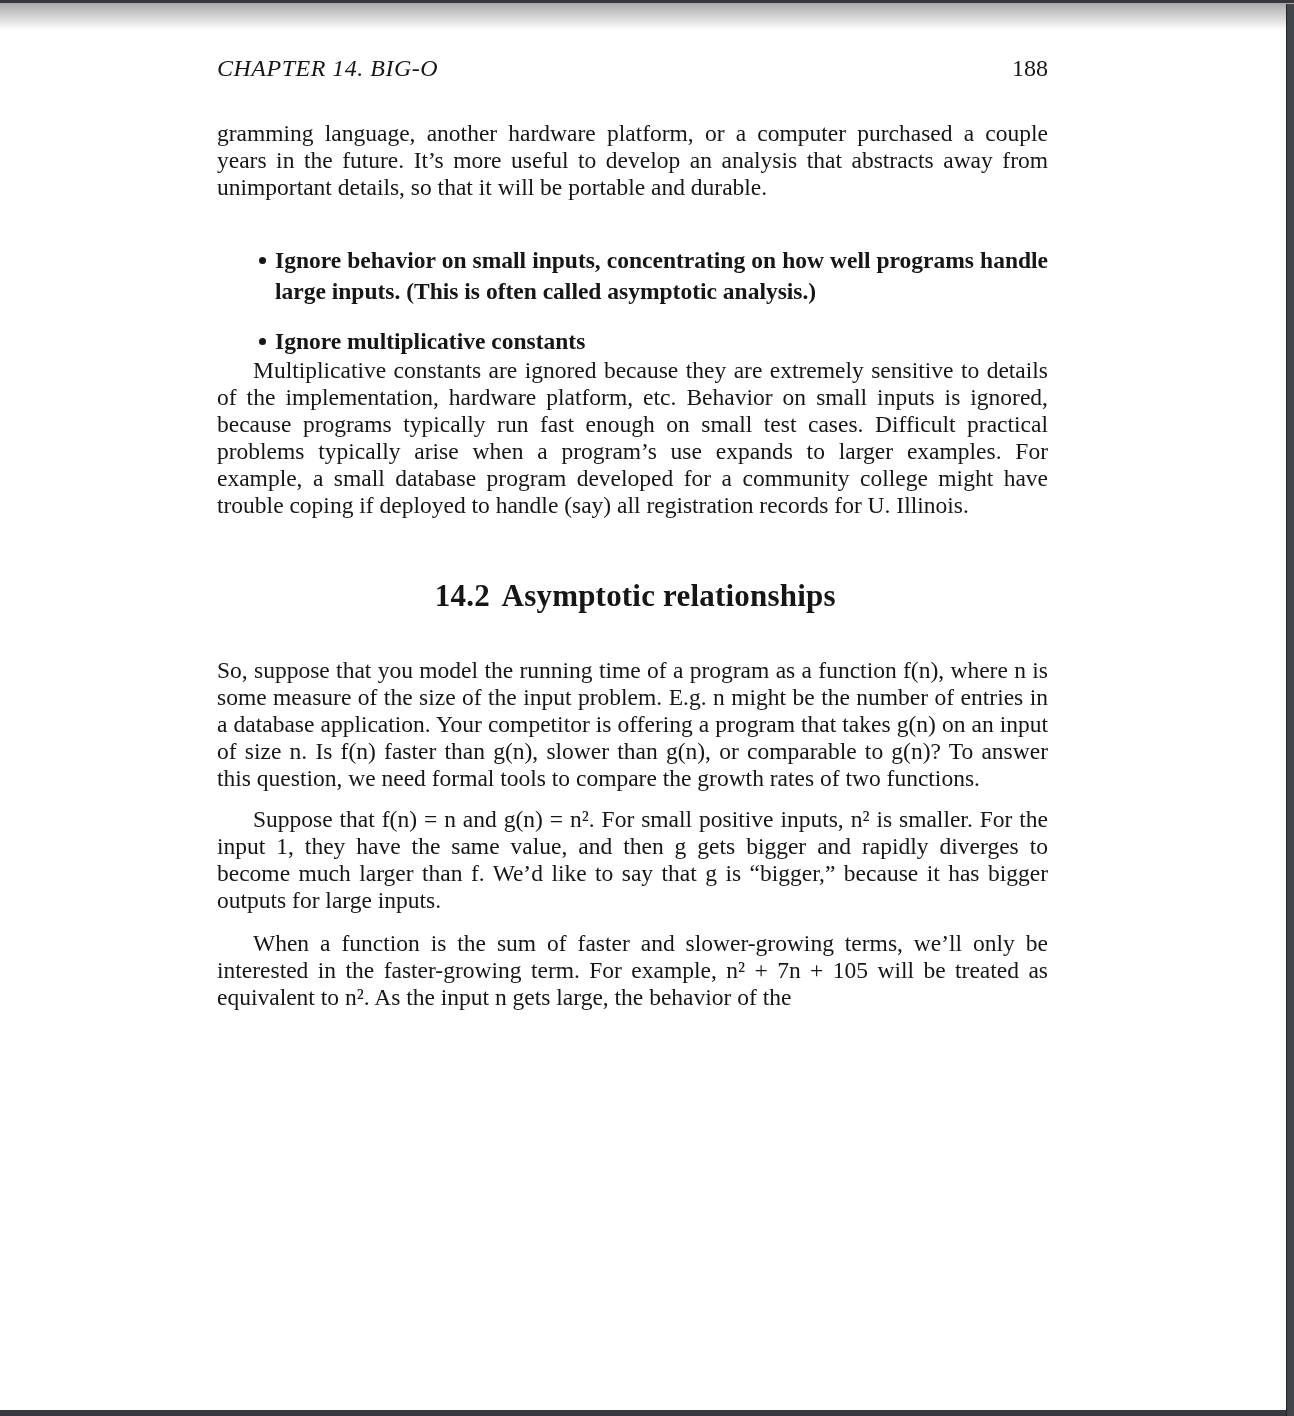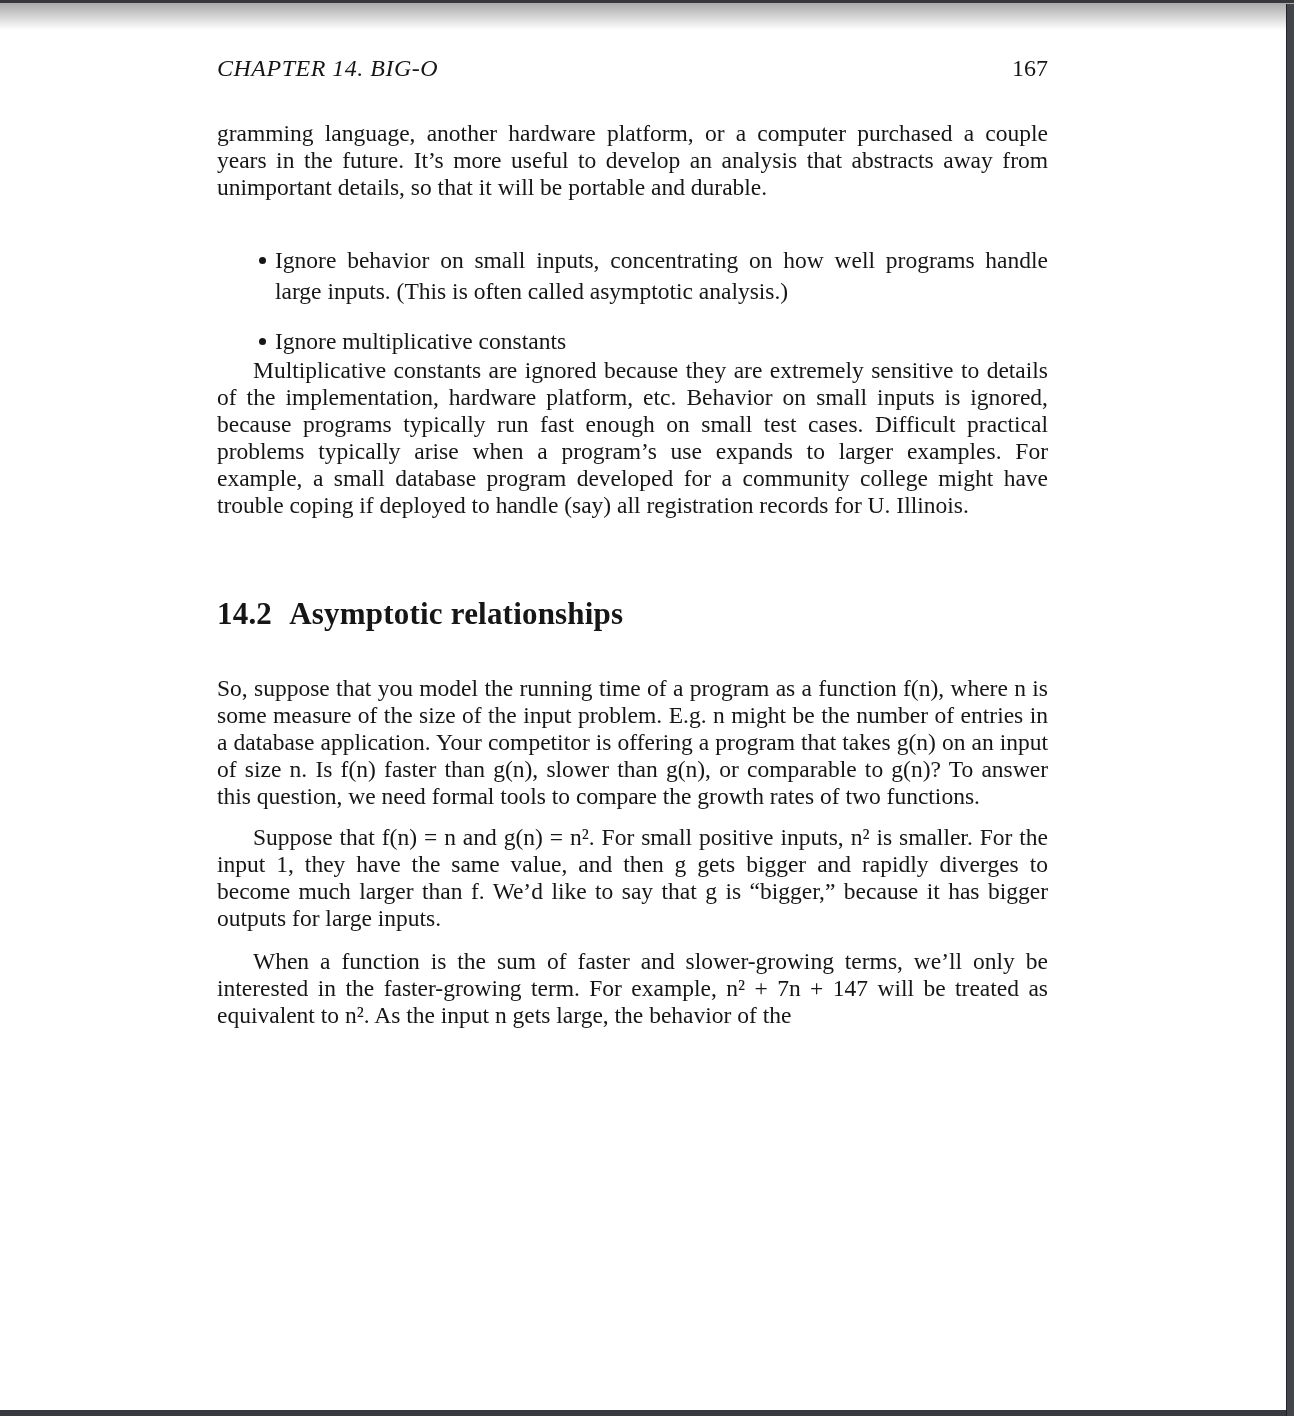--- a/index.html
+++ b/index.html
@@ -58,45 +58,47 @@
     line-height: 27px;
     text-align: justify;
   }
   p.indent { text-indent: 36px; }
   .p1 { margin-top: 36px; }
   .p2 { margin-top: 16px; }
   ul.key-list {
     list-style: none;
     margin: 44px 0 0 0;
     padding: 0 0 0 58px;
+    font-weight: bold;
   }
   ul.key-list li {
     position: relative;
     font-size: 23.5px;
     line-height: 31px;
     text-align: justify;
   }
   ul.key-list li + li { margin-top: 19px; }
   ul.key-list li::before {
     content: "";
     position: absolute;
     left: -16px;
     top: 12px;
     width: 7px;
     height: 7px;
     border-radius: 50%;
     background: #161616;
   }
   .p3 { }
   h2.section-heading {
-    margin: 75px 0 0 0;
+    margin: 57px 0 0 0;
     font-size: 31px;
     font-weight: bold;
     line-height: 40px;
     letter-spacing: 0.2px;
+    text-align: center;
   }
   h2.section-heading .secnum {
     display: inline-block;
     min-width: 66px;
   }
   .p4 { margin-top: 41px; }
   .p5 { margin-top: 14px; }
   .p6 { margin-top: 16px; }
 </style>
 </head>
@@ -106,21 +108,21 @@
 
   <div class="edge-top"></div>
   <div class="top-shadow"></div>
   <div class="edge-right"></div>
   <div class="edge-bottom"></div>
 
   <div class="content">
 
     <div class="running-header">
       <span class="chapter">CHAPTER 14. BIG-O</span>
-      <span class="pageno">167</span>
+      <span class="pageno">188</span>
     </div>
 
     <p class="p1">gramming language, another hardware platform, or a computer purchased a couple years in the future. It’s more useful to develop an analysis that abstracts away from unimportant details, so that it will be portable and durable.</p>
 
 
     <ul class="key-list">
       <li>Ignore behavior on small inputs, concentrating on how well programs handle large inputs. (This is often called asymptotic analysis.)</li>
       <li>Ignore multiplicative constants</li>
     </ul>
 
@@ -128,16 +130,16 @@
 
     <h2 class="section-heading">
       <span class="secnum">14.2</span>
       <span>Asymptotic relationships</span>
     </h2>
 
     <p class="p4">So, suppose that you model the running time of a program as a function f(n), where n is some measure of the size of the input problem. E.g. n might be the number of entries in a database application. Your competitor is offering a program that takes g(n) on an input of size n. Is f(n) faster than g(n), slower than g(n), or comparable to g(n)? To answer this question, we need formal tools to compare the growth rates of two functions.</p>
 
     <p class="p5 indent">Suppose that f(n) = n and g(n) = n². For small positive inputs, n² is smaller. For the input 1, they have the same value, and then g gets bigger and rapidly diverges to become much larger than f. We’d like to say that g is “bigger,” because it has bigger outputs for large inputs.</p>
 
-    <p class="p6 indent">When a function is the sum of faster and slower-growing terms, we’ll only be interested in the faster-growing term. For example, n² + 7n + 147 will be treated as equivalent to n². As the input n gets large, the behavior of the</p>
+    <p class="p6 indent">When a function is the sum of faster and slower-growing terms, we’ll only be interested in the faster-growing term. For example, n² + 7n + 105 will be treated as equivalent to n². As the input n gets large, the behavior of the</p>
 
   </div>
 </div>
 
 </body></html>

